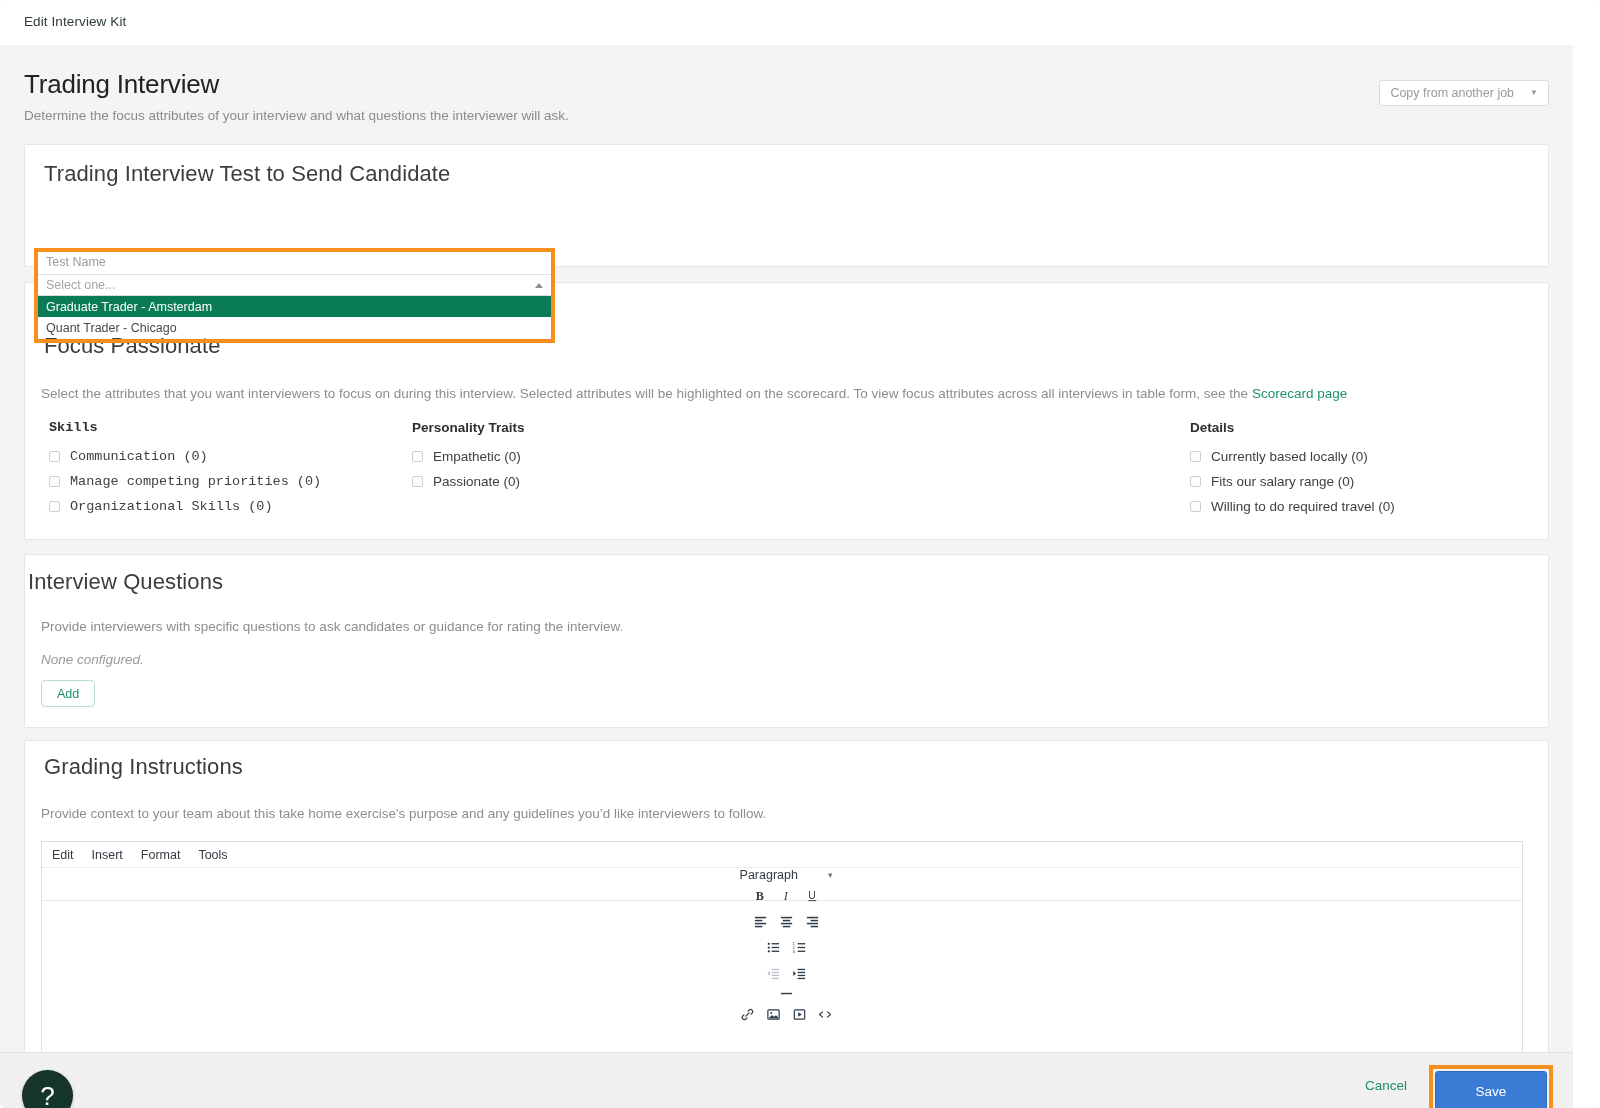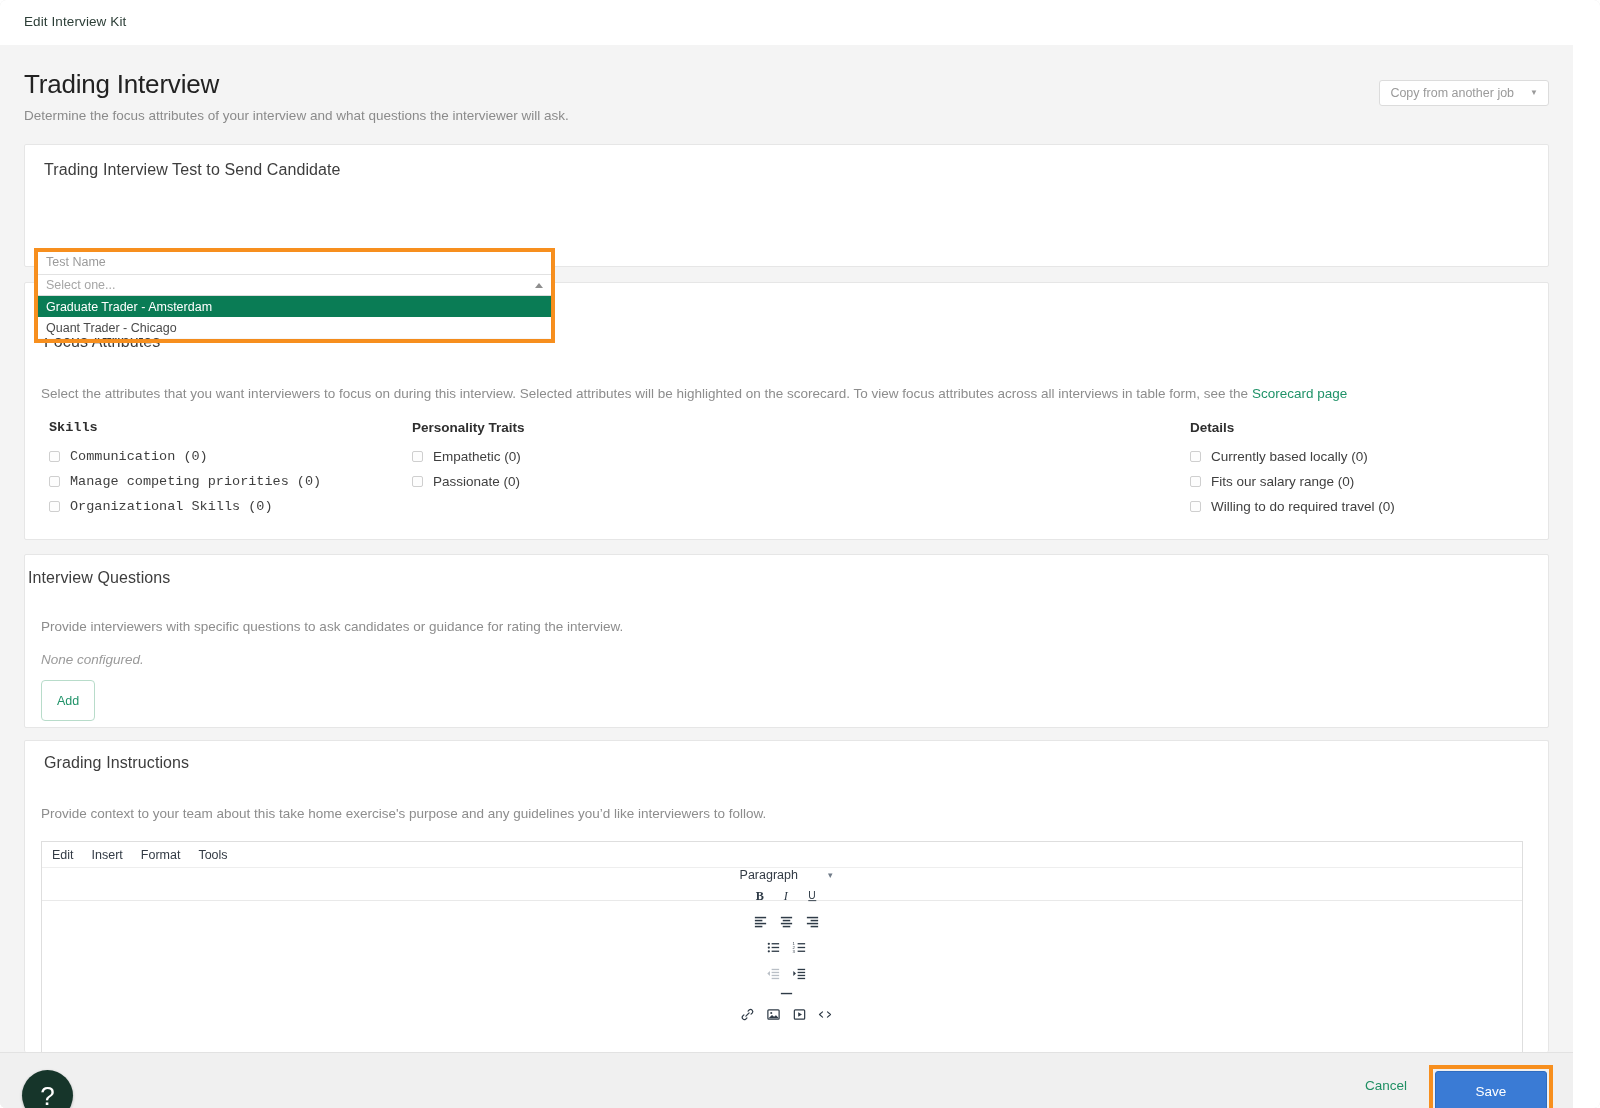--- a/index.html
+++ b/index.html
@@ -70,21 +70,21 @@
 
   
   .card {
     position: absolute; left: 24px; width: 1525px;
     background: #ffffff;
     border: 1px solid #e6e6e6;
     border-radius: 2px;
   }
   .card-title {
     position: absolute;
-    font-size: 16px; color: #3d3d3d; font-weight: 400;
+    font-size: 22px; color: #3d3d3d; font-weight: 400;
     letter-spacing: .1px;
   }
   .card-desc {
     position: absolute;
     font-size: 13.5px; color: #8d8d8d;
   }
 
   
   #card-test { top: 99px; height: 123px; }
   #card-test .card-title { left: 19px; top: 16px; }
@@ -116,21 +116,21 @@
   
   #card-q { top: 509px; height: 174px; }
   #card-q .card-title { left: 3px; top: 14px; }
   #card-q .card-desc  { left: 16px; top: 64px; }
   .none-configured {
     position: absolute; left: 16px; top: 97px;
     font-size: 13.5px; color: #9a9a9a; font-style: italic;
   }
   .add-btn {
     position: absolute; left: 16px; top: 125px;
-    width: 54px; height: 41px;
+    width: 54px; height: 27px;
     border: 1px solid #b8dcca; border-radius: 4px;
     background: #ffffff;
     color: #1f9268; font-size: 12.5px;
     display: flex; align-items: center; justify-content: center;
     cursor: pointer;
   }
 
   
   #card-grade { top: 695px; height: 312px; border-bottom: none; }
   #card-grade .card-title { left: 19px; top: 13px; }
@@ -282,21 +282,21 @@
         <span>Copy from another job</span>
         <span class="caret">▼</span>
       </div>
     </div>
 
     <div class="card" id="card-test">
       <div class="card-title">Trading Interview Test to Send Candidate</div>
     </div>
 
     <div class="card" id="card-focus">
-      <div class="card-title">Focus Attributes</div>
+      <div class="card-title">Focus Passionate</div>
       <div class="card-desc">
         <span>Select the attributes that you want interviewers to focus on during this interview. Selected attributes will be highlighted on the scorecard. To view focus attributes across all interviews in table form, see the </span><a class="link">Scorecard page</a>
       </div>
 
       <div class="attr-col" style="left:24px;width:360px;font-family:Liberation Mono, monospace;">
         <div class="attr-head">Skills</div>
         <div class="attr-row">
           <span class="cb"></span>
           <span>Communication (0)</span>
         </div>

